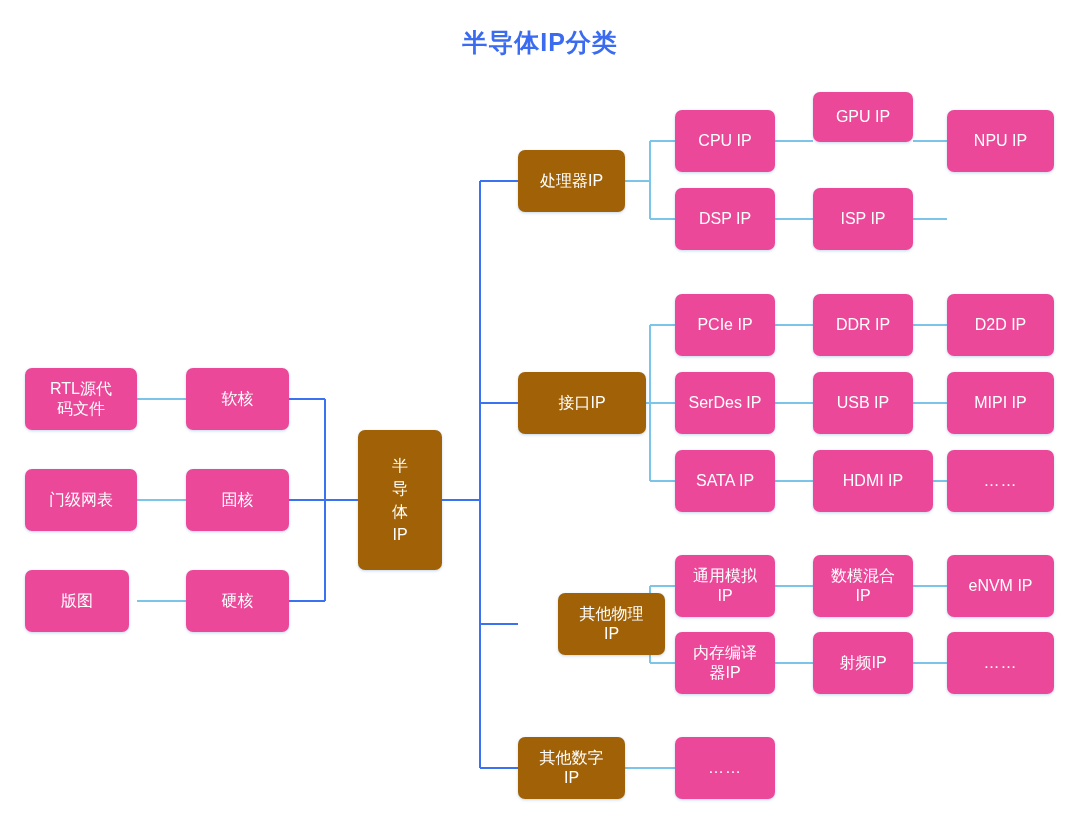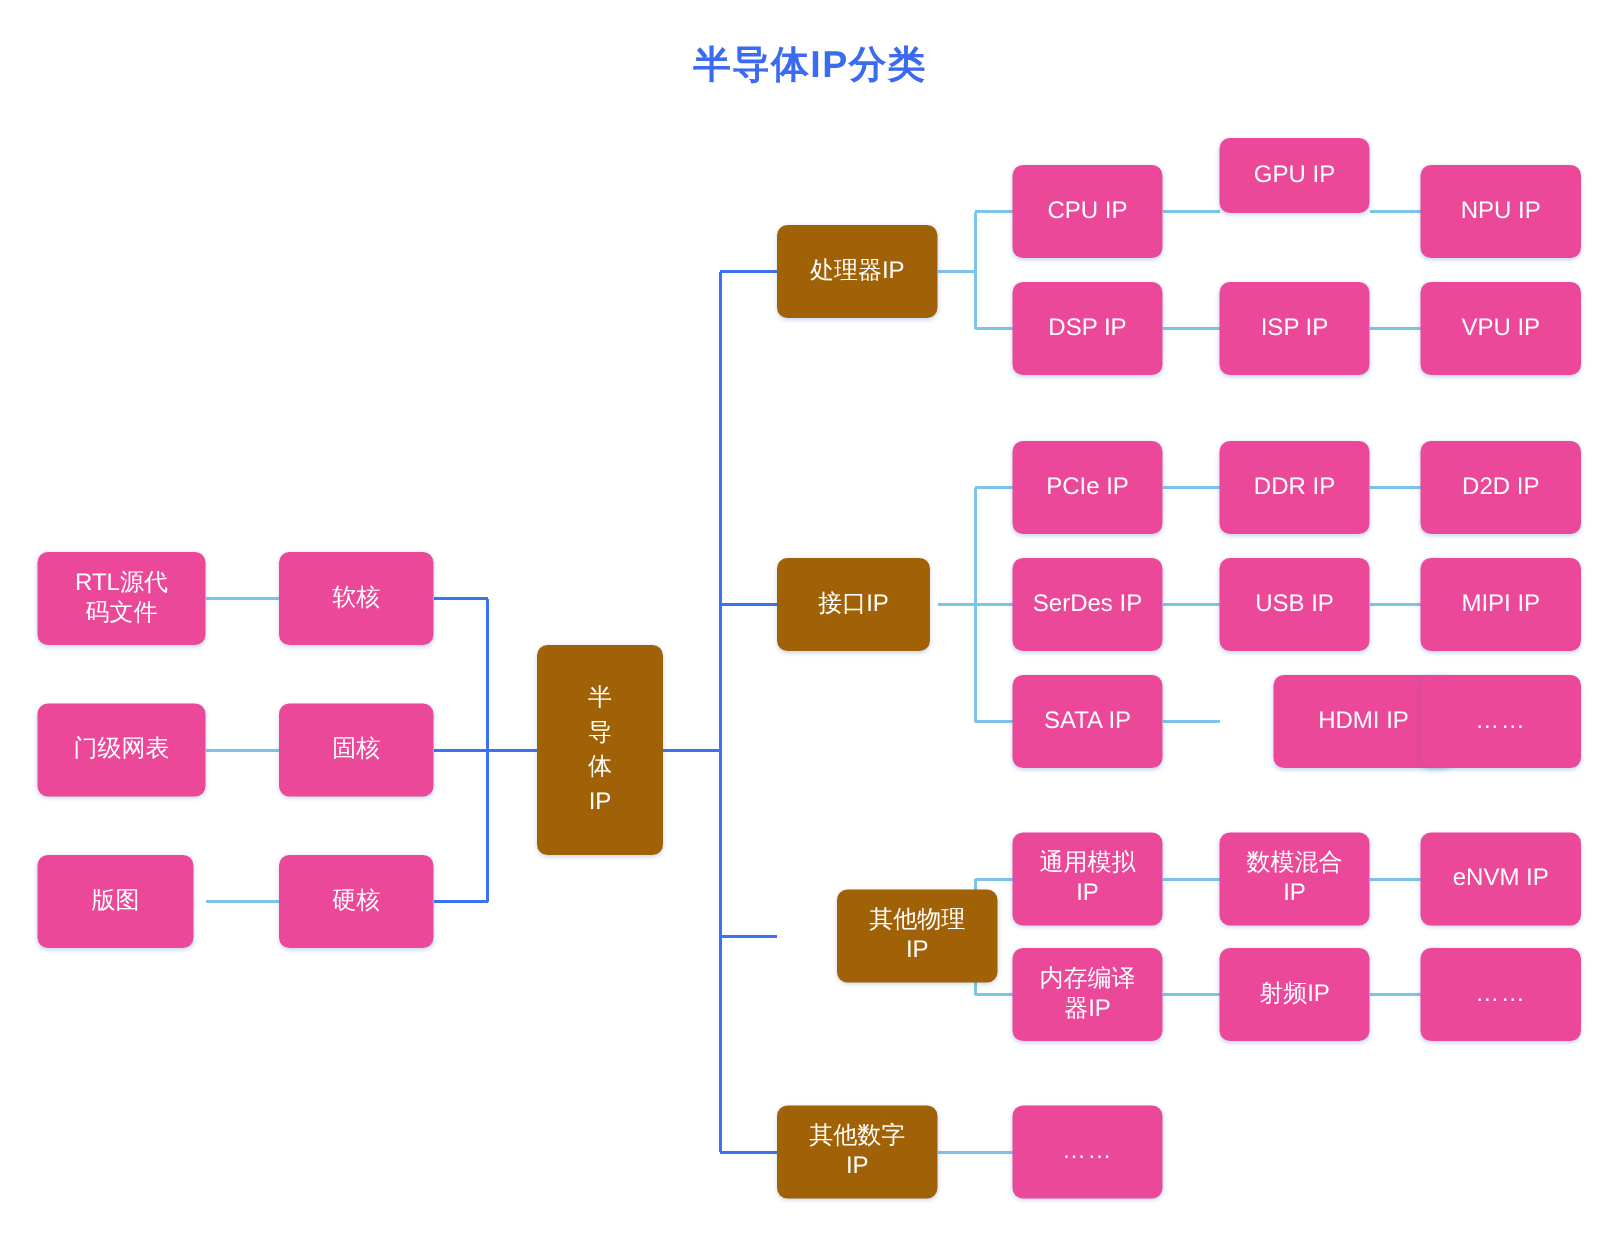--- a/index.html
+++ b/index.html
@@ -166,34 +166,33 @@
 IP</div>
 
   <div class="node dark cat" style="left:518px; top:150px; width:107px; height:62px;">处理器IP</div>
 
   <div class="node light leaf" style="left:675px; top:110px; width:100px; height:62px;">CPU IP</div>
   <div class="node light leaf" style="left:813px; top:92px; width:100px; height:50px;">GPU IP</div>
   <div class="node light leaf" style="left:947px; top:110px; width:107px; height:62px;">NPU IP</div>
 
   <div class="node light leaf" style="left:675px; top:188px; width:100px; height:62px;">DSP IP</div>
   <div class="node light leaf" style="left:813px; top:188px; width:100px; height:62px;">ISP IP</div>
-  <div class="node light leaf" style="left:947px; top:188px; width:107px; height:62px;">VPU IP</div>
-
-  <div class="node dark cat" style="left:518px; top:372px; width:102px; height:62px;">接口IP</div>
+
+  <div class="node dark cat" style="left:518px; top:372px; width:128px; height:62px;">接口IP</div>
 
   <div class="node light leaf" style="left:675px; top:294px; width:100px; height:62px;">PCIe IP</div>
   <div class="node light leaf" style="left:813px; top:294px; width:100px; height:62px;">DDR IP</div>
   <div class="node light leaf" style="left:947px; top:294px; width:107px; height:62px;">D2D IP</div>
 
   <div class="node light leaf" style="left:675px; top:372px; width:100px; height:62px;">SerDes IP</div>
   <div class="node light leaf" style="left:813px; top:372px; width:100px; height:62px;">USB IP</div>
   <div class="node light leaf" style="left:947px; top:372px; width:107px; height:62px;">MIPI IP</div>
 
   <div class="node light leaf" style="left:675px; top:450px; width:100px; height:62px;">SATA IP</div>
-  <div class="node light leaf" style="left:813px; top:450px; width:120px; height:62px;margin-left:36px;">HDMI IP</div>
+  <div class="node light leaf" style="left:813px; top:450px; width:120px; height:62px;">HDMI IP</div>
   <div class="node light dots" style="left:947px; top:450px; width:107px; height:62px;">……</div>
 
   <div class="node dark cat" style="left:518px; top:593px; width:107px; height:62px;margin-left:40px;">其他物理
 IP</div>
 
   <div class="node light leaf" style="left:675px; top:555px; width:100px; height:62px;">通用模拟
 IP</div>
   <div class="node light leaf" style="left:813px; top:555px; width:100px; height:62px;">数模混合
 IP</div>
   <div class="node light leaf" style="left:947px; top:555px; width:107px; height:62px;">eNVM IP</div>

